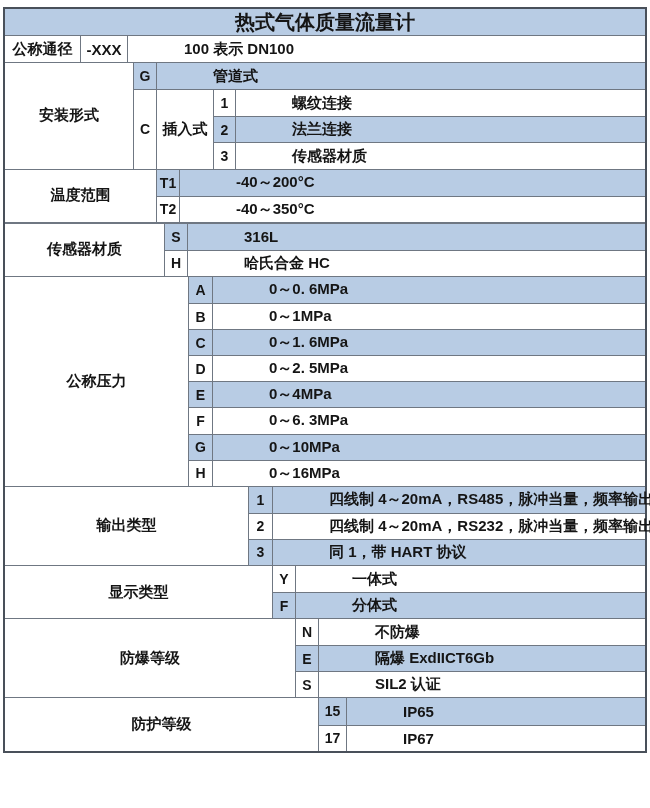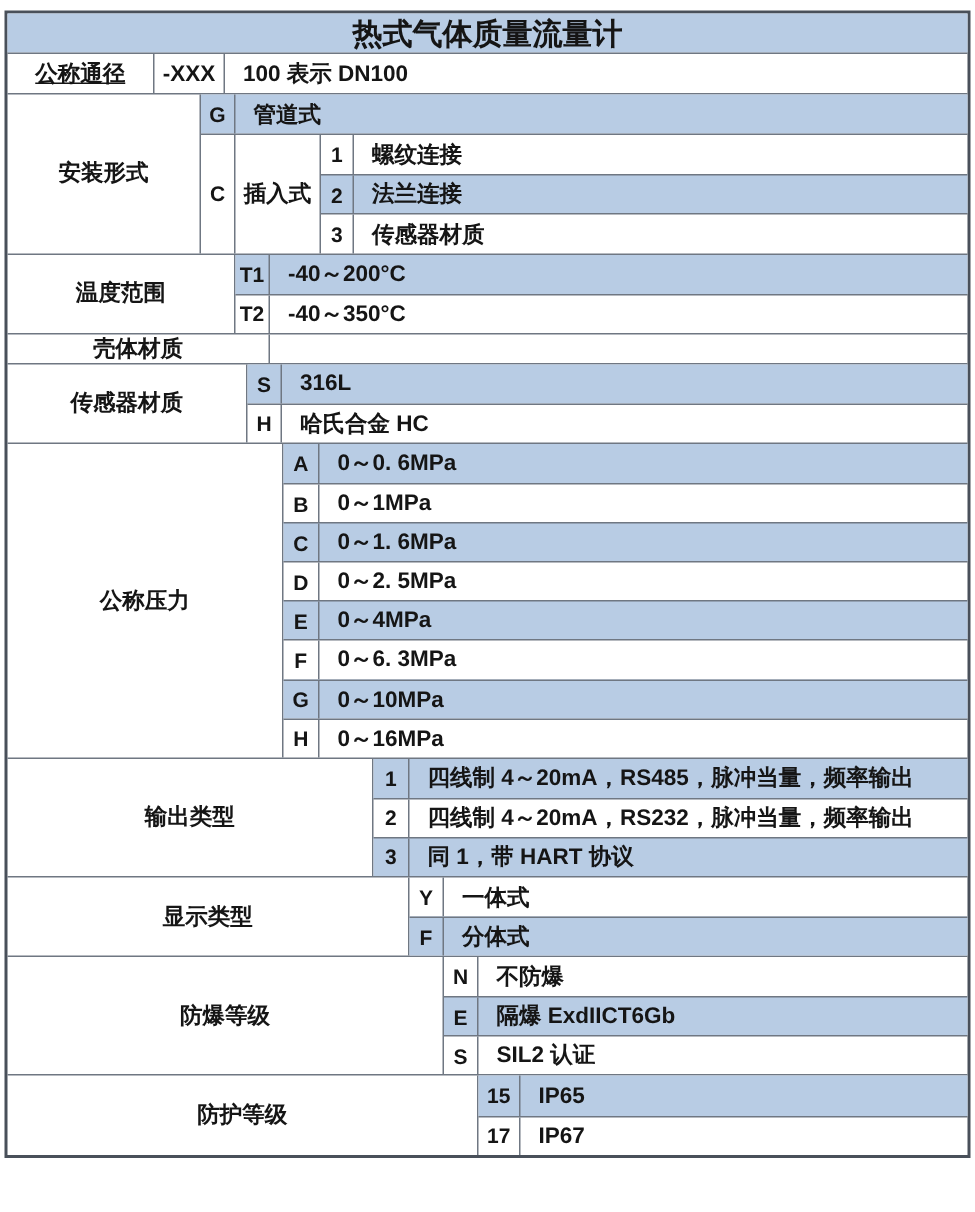--- a/index.html
+++ b/index.html
@@ -22,21 +22,21 @@
     box-sizing:border-box;background:#fff;
   }
   .hdr{display:flex;height:var(--rh);box-sizing:border-box;}
   .sec{display:flex;border-top:1px solid var(--border);}
   .label{
     display:flex;align-items:center;justify-content:center;
     border-right:1px solid var(--border);
     font-size:15px;flex:0 0 auto;box-sizing:border-box;text-align:center;
   }
   .rows{flex:1;display:flex;flex-direction:column;min-width:0;}
-  .row{display:flex;height:var(--rh);box-sizing:border-box;min-width:0;}
+  .row{display:flex;height:var(--rh);box-sizing:border-box;min-width:0;gap:44px;}
   .rows > .row + .row{border-top:1px solid var(--border);}
   .subrows{flex:1;display:flex;flex-direction:column;min-width:0;}
   .subrows > .row + .row{border-top:1px solid var(--border);}
   .group{display:flex;border-top:1px solid var(--border);}
   .code{
     display:flex;align-items:center;justify-content:center;
     border-right:1px solid var(--border);
     font-size:14px;flex:0 0 auto;box-sizing:border-box;
   }
   .gname{
@@ -47,21 +47,21 @@
   .value{
     flex:1;display:flex;align-items:center;
     padding-left:12px;font-size:15px;min-width:0;white-space:nowrap;
     box-sizing:border-box;
   }
   .hl{background:var(--highlight-blue);}
   .model{width:82px;display:flex;align-items:center;justify-content:center;
     border-right:1px solid var(--border);font-size:15px;box-sizing:border-box;}
   .title{flex:1;display:flex;align-items:center;justify-content:center;font-size:20px;}
   
-  .w1{width:98px;text-decoration:underline;}   
+  .w1{width:76px;}   
   .w2{width:129px;}  
   .w3{width:152px;}  
   .w4{width:175px;}  
   .w5{width:160px;}  
   .w6{width:184px;}  
   .w7{width:244px;}  
   .w8{width:268px;}  
   .w9{width:291px;}  
   .w10{width:314px;} 
   
@@ -126,21 +126,20 @@
         <div class="value">-40～200°C</div>
       </div>
       <div class="row">
         <div class="code cw">T2</div>
         <div class="value">-40～350°C</div>
       </div>
     </div>
   </div>
 
   <div class="sec">
-    <div class="label w4">壳体材质</div>
   </div>
 
   <div class="sec">
     <div class="label w5">传感器材质</div>
     <div class="rows">
       <div class="row hl">
         <div class="code cw">S</div>
         <div class="value">316L</div>
       </div>
       <div class="row">

